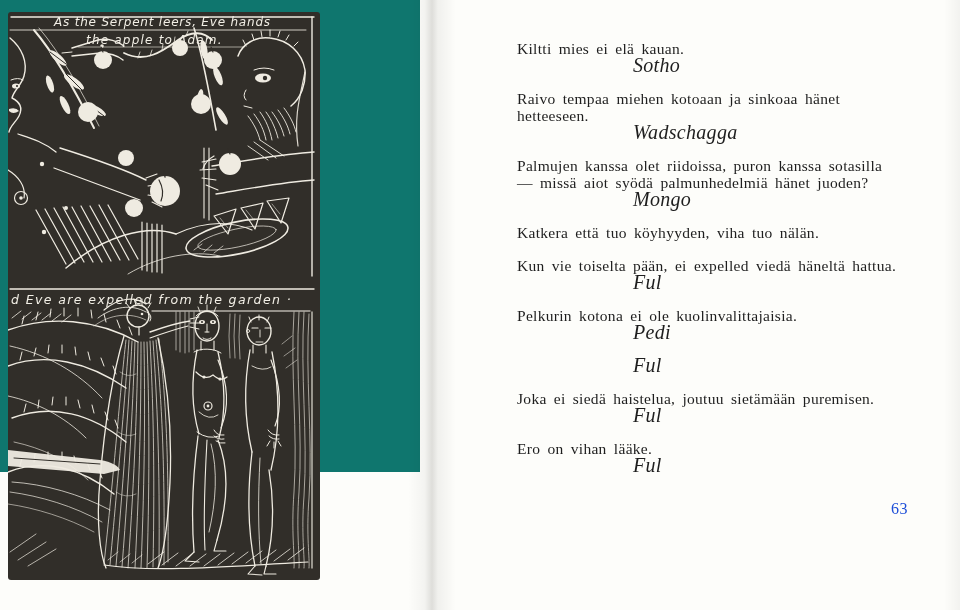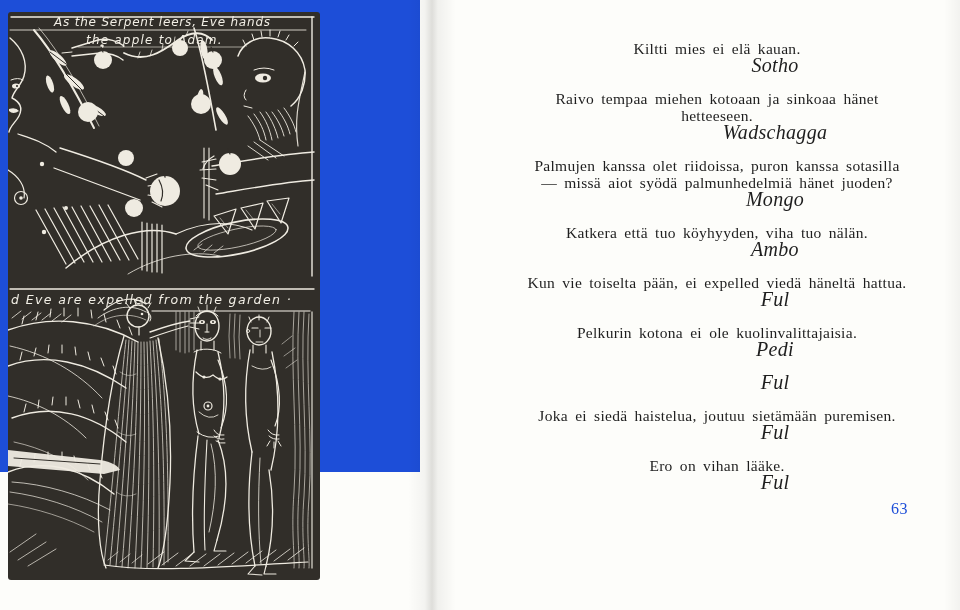--- a/index.html
+++ b/index.html
@@ -1,34 +1,34 @@
 <!DOCTYPE html>
 <html><head>
 <meta charset="utf-8">
 <style>
   html,body{margin:0;padding:0;background:#ffffff;}
   .screenshot{position:relative;width:960px;height:610px;background:#fdfdfa;overflow:hidden;
     font-family:"Liberation Serif","DejaVu Serif",serif;}
   
-  .left-page{position:absolute;left:0;top:0;width:420px;height:472px;background:#1d4ed8;}
+  .left-page{position:absolute;left:0;top:0;width:420px;height:472px;background:#0f766e;}
   .woodcut{position:absolute;left:8px;top:12px;width:312px;height:568px;border-radius:3px;overflow:hidden;}
   .woodcut svg{display:block;width:100%;height:100%;}
   .wl{stroke:#efebe1;fill:none;stroke-linecap:round;stroke-linejoin:round;}
   .wf{fill:#efebe1;stroke:none;}
   .dk{stroke:#312e29;fill:none;stroke-linecap:round;}
   .caption{fill:#f2efe6;font-family:"DejaVu Sans",sans-serif;font-style:italic;}
   
   .gutter{position:absolute;left:408px;top:0;width:48px;height:610px;
     background:linear-gradient(90deg,rgba(0,0,0,0) 0%,rgba(0,0,0,0.04) 35%,rgba(60,58,52,0.16) 50%,rgba(0,0,0,0.05) 62%,rgba(0,0,0,0) 100%);}
   .edge-right{position:absolute;right:0;top:0;width:16px;height:610px;
     background:linear-gradient(90deg,rgba(0,0,0,0) 0%,rgba(0,0,0,0.045) 100%);}
   
   .right-page{position:absolute;left:456px;top:0;width:504px;height:610px;}
   .text-block{position:absolute;left:61px;top:40px;width:400px;color:#1e1e1e;}
-  .pg{margin-bottom:16px;text-align:center;}
+  .pg{margin-bottom:16px;}
   .pv{font-size:15.5px;line-height:17px;letter-spacing:0.3px;word-spacing:3px;}
   .src{font-size:20px;line-height:17px;font-style:italic;margin-left:116px;letter-spacing:0.3px;}
   .page-number{position:absolute;right:52px;top:500px;font-size:16px;color:#1d4ed8;letter-spacing:0.5px;}
 </style>
 </head>
 <body>
 
 <div class="screenshot">
 
   <div class="left-page">
@@ -335,21 +335,20 @@
       </div>
 
       <div class="pg">
         <div class="pv">Palmujen kanssa olet riidoissa, puron kanssa sotasilla</div>
         <div class="pv">— missä aiot syödä palmunhedelmiä hänet juoden?</div>
         <div class="src">Mongo</div>
       </div>
 
       <div class="pg">
         <div class="pv">Katkera että tuo köyhyyden, viha tuo nälän.</div>
-        <div class="src">Ambo</div>
       </div>
 
       <div class="pg">
         <div class="pv">Kun vie toiselta pään, ei expelled viedä häneltä hattua.</div>
         <div class="src">Ful</div>
       </div>
 
       <div class="pg">
         <div class="pv">Pelkurin kotona ei ole kuolinvalittajaisia.</div>
         <div class="src">Pedi</div>

